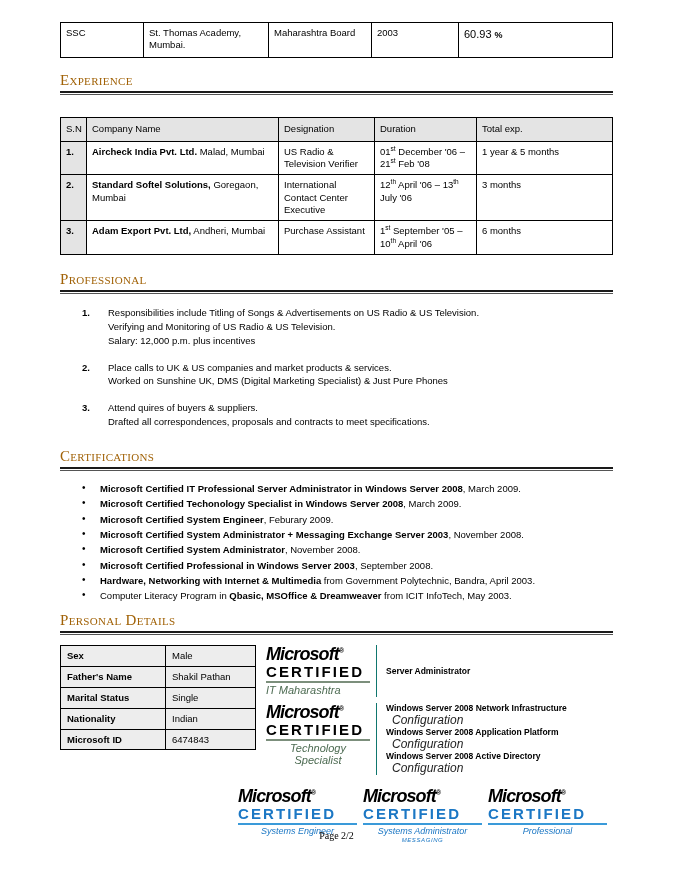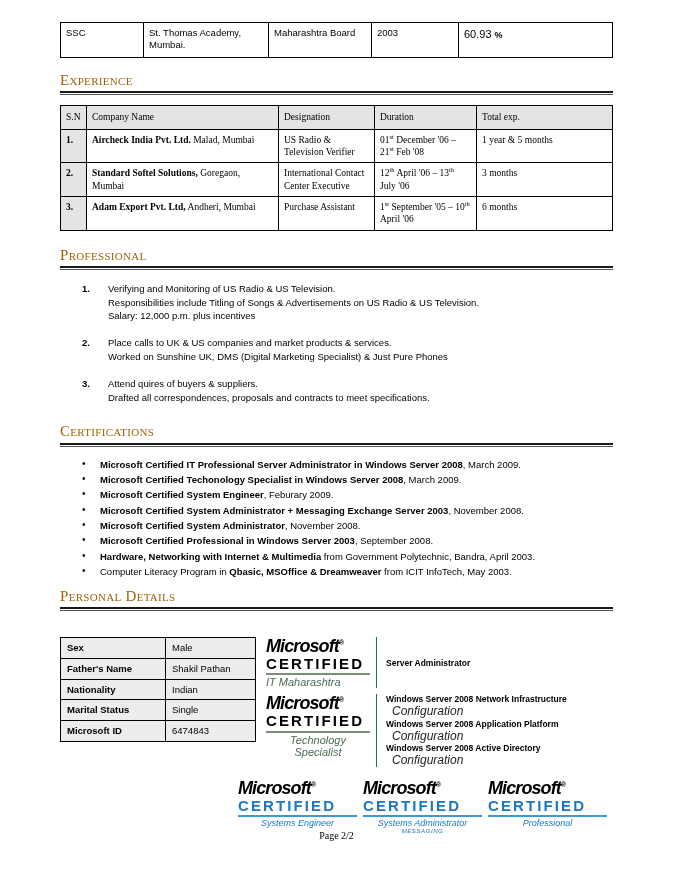--- a/index.html
+++ b/index.html
@@ -66,21 +66,21 @@
     vertical-align: top;
   }
   .edu-c0 { width: 72px; text-align: center; font-weight: bold; padding-top:9px; }
   .edu-c1 { width: 114px; }
   .edu-c2 { width: 92px; }
   .edu-c3 { width: 76px; text-align: center; padding-top:9px;}
   .edu-c4 { text-align: center; font-weight: bold; font-size: 11px; padding-top: 9px; }
   .edu-c4 .pct { font-size: 9px; font-weight: bold; }
 
   
-  .exp-table { margin-top: 0; font-family: Liberation Serif, serif; }
+  .exp-table { margin-top: 12px; }
   .exp-table thead td { background: #e4e4e4; font-size: 9.5px; padding: 5px 5px; }
   .exp-table td.sn { background: #e4e4e4; font-weight: bold; width: 26px; text-align: left; }
   .exp-table col.c-sn { width: 26px; }
   .exp-table col.c-company { width: 192px; }
   .exp-table col.c-desig { width: 96px; }
   .exp-table col.c-dur { width: 102px; }
   .exp-table col.c-total { width: auto; }
   .exp-table td { height: 12px; }
   .b { font-weight: bold; }
   sup { font-size: 6.5px; vertical-align: super; line-height: 0; }
@@ -95,21 +95,21 @@
   .cert-wrap { padding: 10px 0 0 22px; }
   .cert-item {
     display: flex;
     font-size: 9.5px;
     line-height: 1.62;
   }
   .cert-bullet { flex: 0 0 18px; font-size: 10px; line-height: 1.45; }
   .cert-text { white-space: nowrap; }
 
   
-  .pd-row { display: flex; align-items: flex-start; margin-top: 26px; }
+  .pd-row { display: flex; align-items: flex-start; margin-top: 10px; }
   .pd-table { width: 196px; border-collapse: collapse; font-size: 9.5px; background: #ededed; }
   .pd-table td {
     border: 1px solid #000;
     padding: 4px 6px;
     background: #ededed;
     line-height: 1.25;
     height: 11px;
   }
   .pd-table td.k { width: 92px; font-weight: bold; }
   .pd-table td.v { font-weight: normal; }
@@ -242,22 +242,22 @@
   </table>
 
   <div style="height:16px"></div>
   <h2 class="section-head">Professional</h2>
   <hr class="section-rule">
 
   <div class="desc-wrap">
     <div class="desc-item">
       <div class="desc-num">1.</div>
       <div class="desc-lines">
+        <div>Responsibilities include Titling of Songs &amp; Advertisements on US Radio &amp; US Television.</div>
         <div>Verifying and Monitoring of US Radio &amp; US Television.</div>
-        <div>Responsibilities include Titling of Songs &amp; Advertisements on US Radio &amp; US Television.</div>
         <div>Salary: 12,000 p.m. plus incentives</div>
       </div>
     </div>
     <div class="desc-item">
       <div class="desc-num">2.</div>
       <div class="desc-lines">
         <div>Place calls to UK &amp; US companies and market products &amp; services.</div>
         <div>Worked on Sunshine UK, DMS (Digital Marketing Specialist) &amp; Just Pure Phones</div>
       </div>
     </div>
@@ -319,26 +319,26 @@
       <tbody>
         <tr>
           <td class="k">Sex</td>
           <td class="v">Male</td>
         </tr>
         <tr>
           <td class="k">Father's Name</td>
           <td class="v">Shakil Pathan</td>
         </tr>
         <tr>
+          <td class="k">Marital Status</td>
+          <td class="v">Single</td>
+        </tr>
+        <tr>
           <td class="k">Nationality</td>
           <td class="v">Indian</td>
-        </tr>
-        <tr>
-          <td class="k">Marital Status</td>
-          <td class="v">Single</td>
         </tr>
         <tr>
           <td class="k">Microsoft ID</td>
           <td class="v">6474843</td>
         </tr>
       </tbody>
     </table>
 
     <div class="badges">
 

